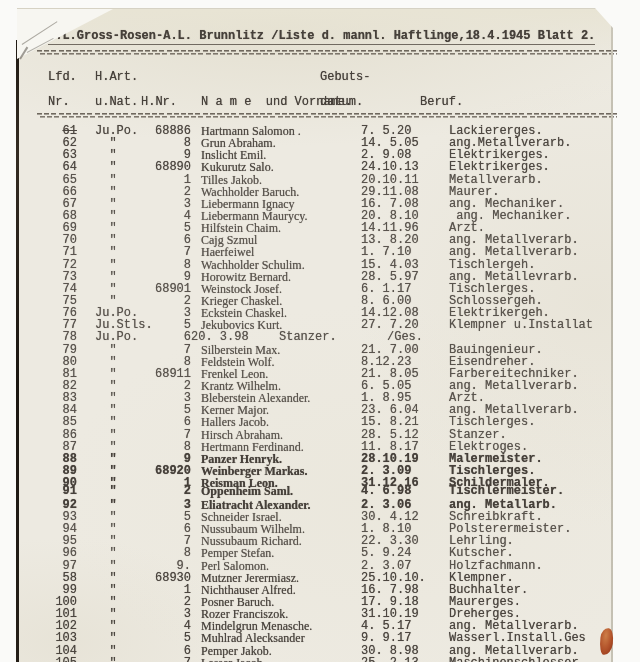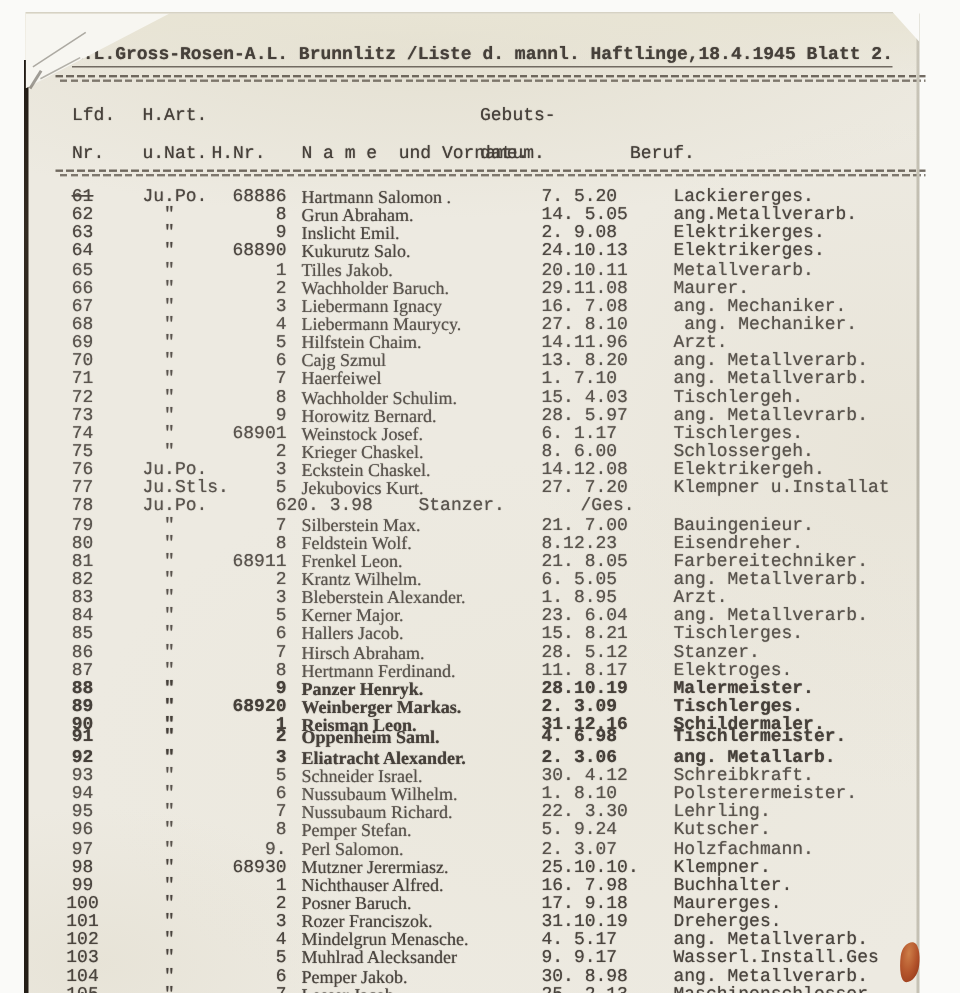--- a/index.html
+++ b/index.html
@@ -58,21 +58,21 @@
   .hgap{height:4px;}
   
   .rows{margin-top:7px;}
   .row{display:flex;height:12.15px;white-space:pre;opacity:.88;}
   .row:nth-child(-n+4){opacity:.95;}
   .row:nth-child(n+28):nth-child(-n+32){font-weight:bold;opacity:1;}
   .row:nth-child(n+38){opacity:.97;}
   .row:nth-child(31){margin-top:-4px;}
   .row:nth-child(32){margin-top:1.5px;}
   .row:first-child .c-lfd{text-decoration:line-through;}
-  .c-lfd{width:44px;text-align:center;}
+  .c-lfd{width:44px;text-align:right;}
   .c-hart{width:58px;margin-left:18px;}
   .c-hnr{width:38px;text-align:right;}
   .c-name{width:160px;margin-left:10px;overflow:visible;font-family:Liberation Serif, serif;}
   .c-date{width:58px;}
   .c-beruf{flex:1;margin-left:30px;}
   .cutoff{opacity:.55;}
 </style>
 </head>
 <body>
 
@@ -163,21 +163,21 @@
     <span class="c-name">Liebermann Ignacy</span>
     <span class="c-date">16. 7.08</span>
     <span class="c-beruf">ang. Mechaniker.</span>
   </div>
 
   <div class="row">
     <span class="c-lfd">68</span>
     <span class="c-hart">  "</span>
     <span class="c-hnr">4</span>
     <span class="c-name">Liebermann Maurycy.</span>
-    <span class="c-date">27. 8.10</span>
+    <span class="c-date">20. 8.10</span>
     <span class="c-beruf"> ang. Mechaniker.</span>
   </div>
 
   <div class="row">
     <span class="c-lfd">69</span>
     <span class="c-hart">  "</span>
     <span class="c-hnr">5</span>
     <span class="c-name">Hilfstein Chaim.</span>
     <span class="c-date">14.11.96</span>
     <span class="c-beruf">Arzt.</span>
@@ -428,21 +428,21 @@
   <div class="row">
     <span class="c-lfd">97</span>
     <span class="c-hart">  "</span>
     <span class="c-hnr">9.</span>
     <span class="c-name">Perl Salomon.</span>
     <span class="c-date">2. 3.07</span>
     <span class="c-beruf">Holzfachmann.</span>
   </div>
 
   <div class="row">
-    <span class="c-lfd">98</span>
+    <span class="c-lfd">58</span>
     <span class="c-hart">  "</span>
     <span class="c-hnr">68930</span>
     <span class="c-name">Mutzner Jerermiasz.</span>
     <span class="c-date">25.10.10.</span>
     <span class="c-beruf">Klempner.</span>
   </div>
 
   <div class="row">
     <span class="c-lfd">99</span>
     <span class="c-hart">  "</span>

